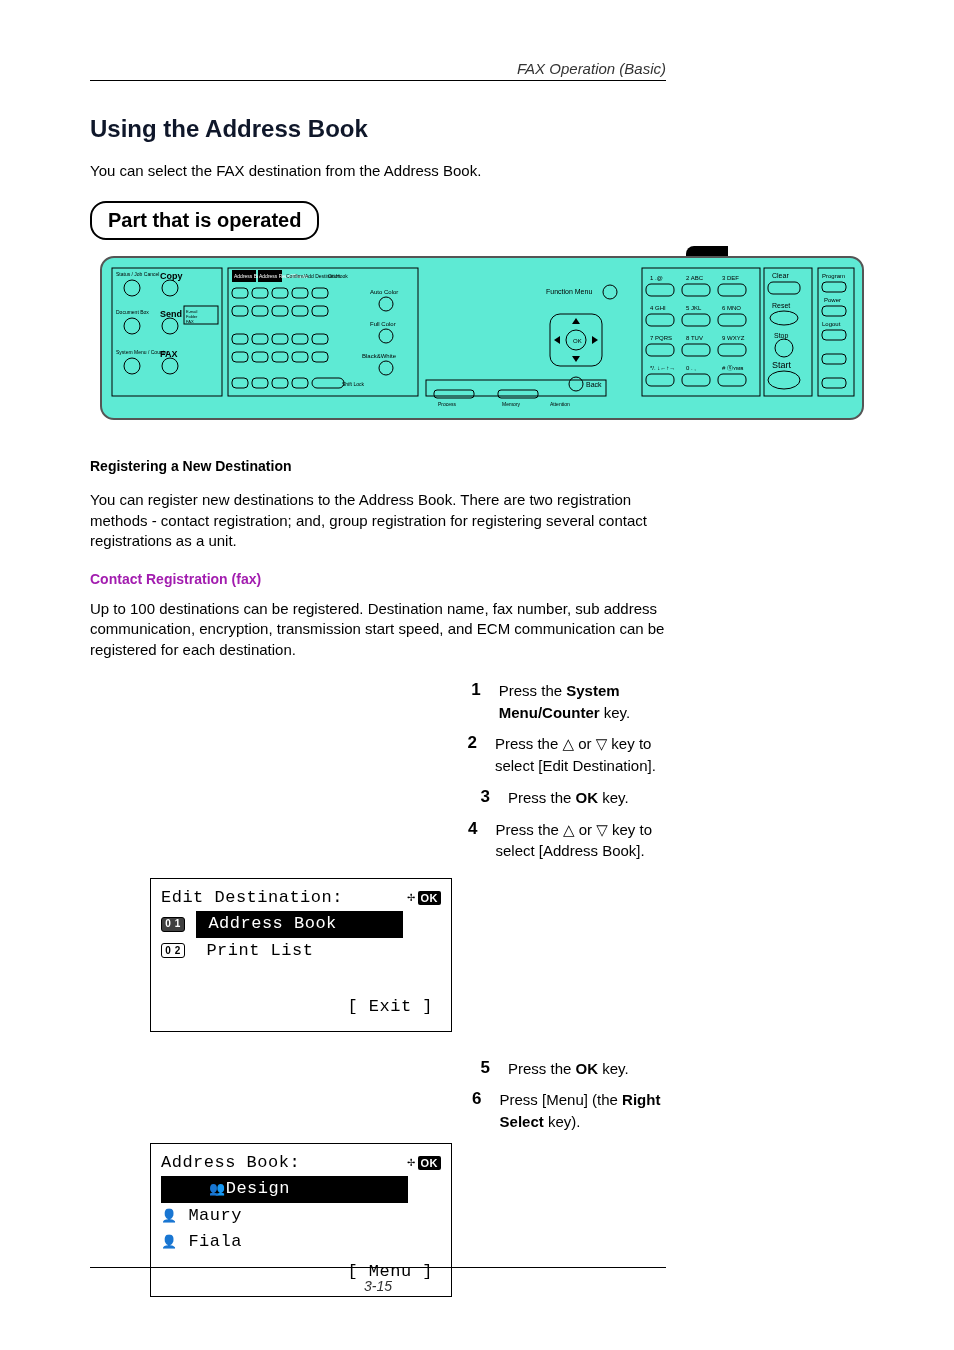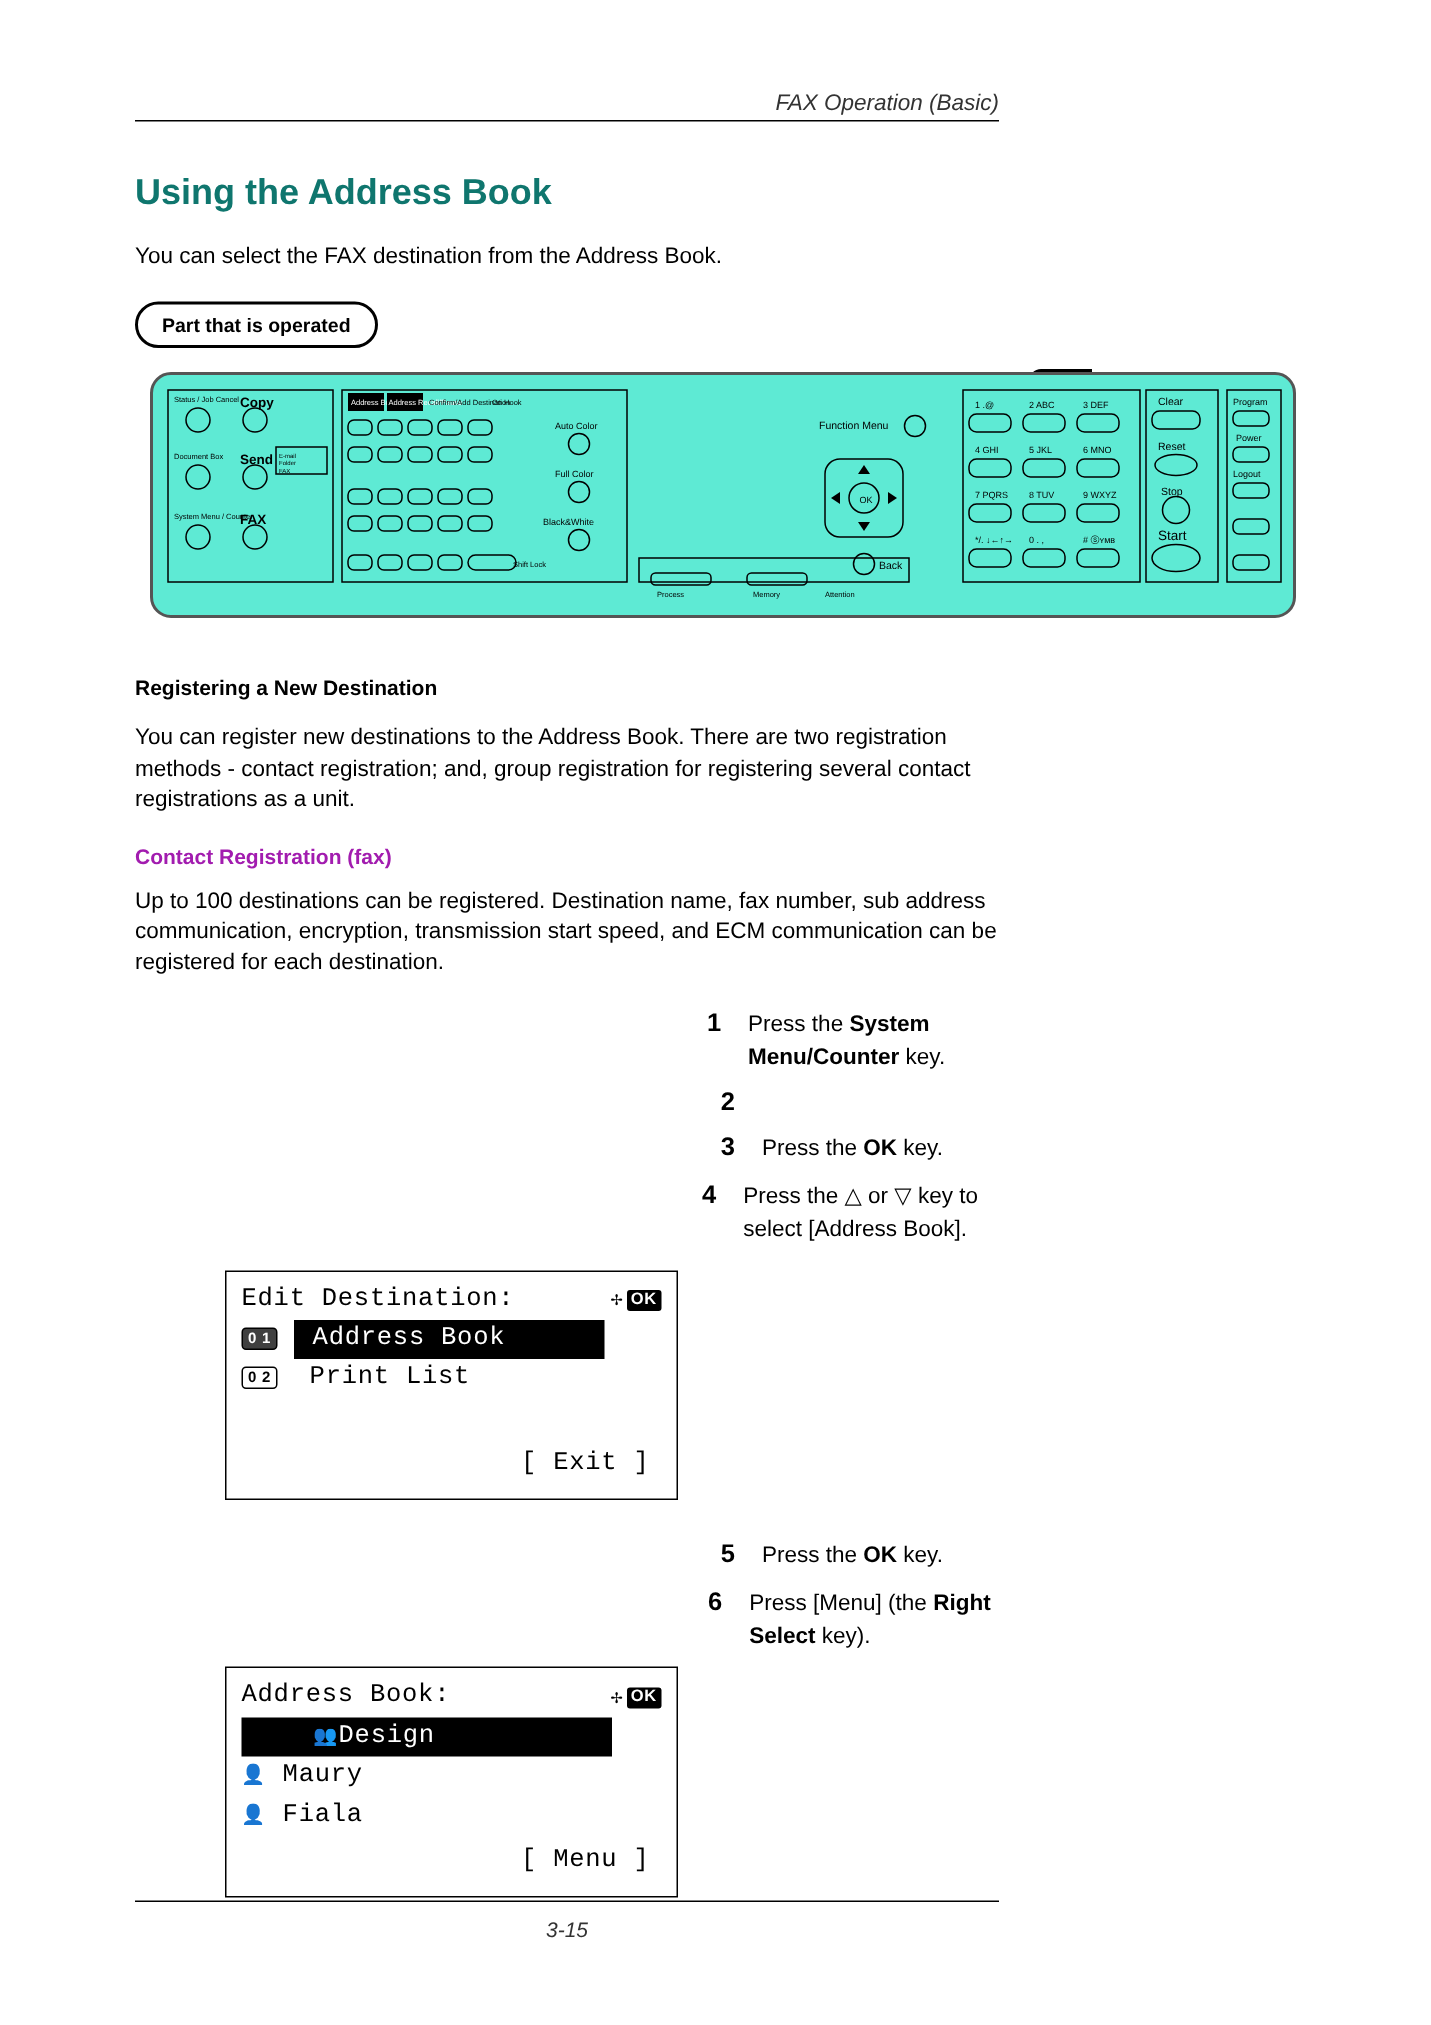--- a/index.html
+++ b/index.html
@@ -26,37 +26,37 @@
     color: #333;
   }
   .hr {
     position: absolute;
     left: 90px;
     right: 90px;
     top: 80px;
     border-top: 1px solid #000;
   }
   .h1 {
-    color: #0f766e;
+    color: #0f172a;
     font-size: 24px;
     font-weight: bold;
     margin: 55px 0 18px 0;
   }
   .body-text {
     font-size: 15px;
     line-height: 1.35;
     margin: 0 0 20px 0;
   }
   .part-badge {
     display: inline-block;
     border: 2px solid #000;
     border-radius: 16px;
     padding: 6px 16px;
     font-weight: bold;
-    font-size: 13px;
+    font-size: 20px;
     margin-bottom: 16px;
   }
   .panel-frame {
     width: 760px;
     height: 160px;
     border: 2px solid #555;
     border-radius: 14px;
     background: #5eead4;
     position: relative;
     margin-left: 10px;
@@ -376,20 +376,21 @@
   
   <div class="two-col">
     <div class="col-left"></div>
     <div class="col-right">
       <div class="step">
         <div class="step-num">1</div>
         <div class="step-text"><span>Press the </span><span class="bold">System Menu/Counter</span><span> key.</span></div>
       </div>
       <div class="step">
         <div class="step-num">2</div>
+        <div class="step-text"><span>Press the </span><span class="tri">△</span><span> or </span><span class="tri">▽</span><span> key to select [Edit Destination].</span></div>
       </div>
       <div class="step">
         <div class="step-num">3</div>
         <div class="step-text"><span>Press the </span><span class="bold">OK</span><span> key.</span></div>
       </div>
       <div class="step">
         <div class="step-num">4</div>
         <div class="step-text"><span>Press the </span><span class="tri">△</span><span> or </span><span class="tri">▽</span><span> key to select [Address Book].</span></div>
       </div>
     </div>

